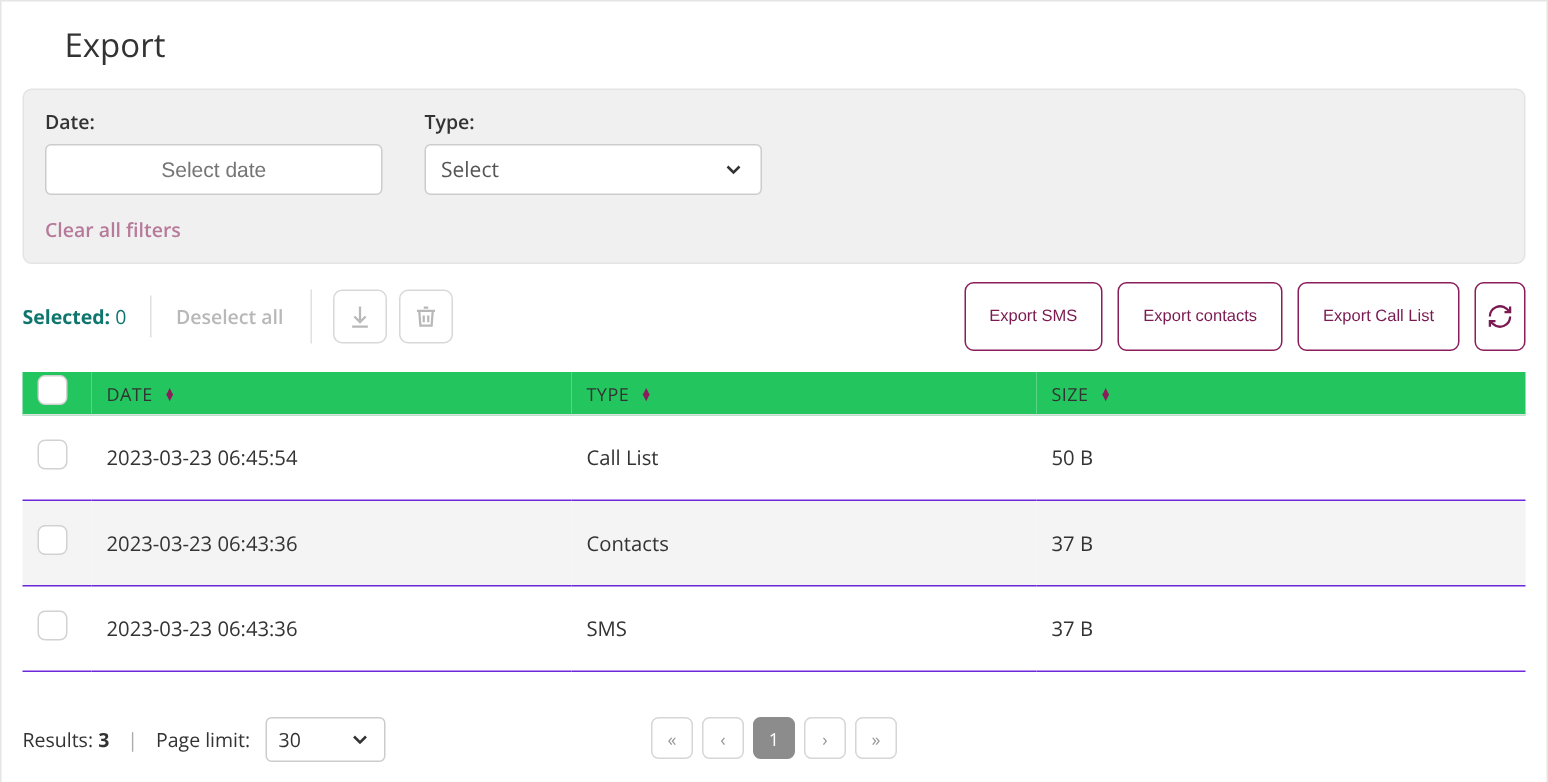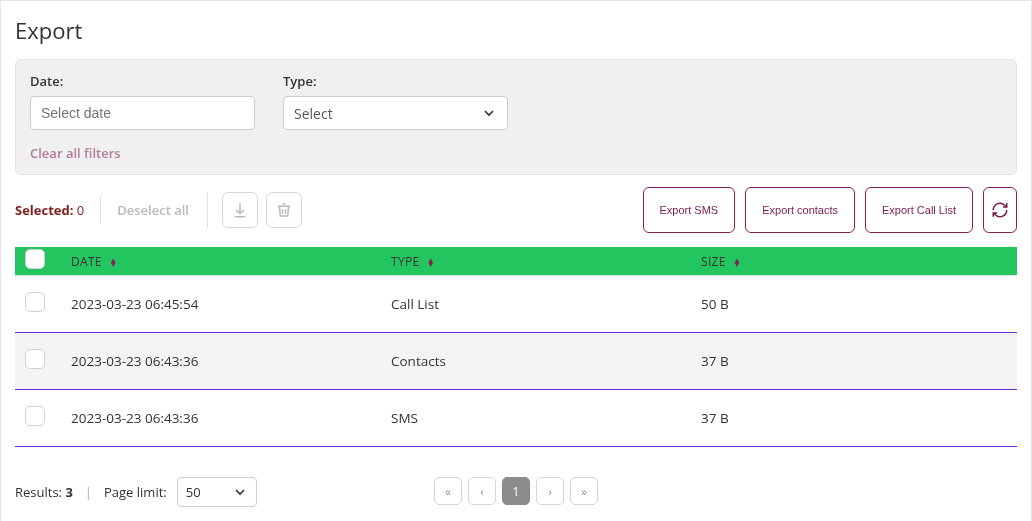--- a/index.html
+++ b/index.html
@@ -14,40 +14,42 @@
       width: 1032px;
       border: 1px solid #e5e5e5;
       background: #fff;
       padding: 14px 14px 20px 14px;
     }
     h1.page-title {
       font-size: 22px;
       font-weight: 400;
       color: #333;
       margin-bottom: 14px;
+      margin-left: 28px;
     }
     .filter-panel {
       background: #f0f0f0;
       border: 1px solid #e3e3e3;
       border-radius: 6px;
       padding: 12px 14px 12px 14px;
       margin-bottom: 12px;
     }
     .filter-row { display: flex; gap: 28px; }
     .filter-group { display: flex; flex-direction: column; }
     .filter-label { font-weight: 600; font-size: 13px; margin-bottom: 6px; color:#333; }
     .text-input {
       height: 34px;
       border: 1px solid #ccc;
       border-radius: 4px;
       padding: 0 10px;
       font-size: 14px;
       color: #555;
       background: #fff;
       width: 225px;
+      text-align: center;
     }
     .select-box {
       position: relative;
       width: 225px;
     }
     .select-display {
       height: 34px;
       border: 1px solid #ccc;
       border-radius: 4px;
       padding: 11px 10px;
@@ -67,21 +69,21 @@
       font-size: 13px;
       font-weight: 600;
       cursor: pointer;
       text-align: right;
     }
     .actions-row {
       display: flex;
       align-items: center;
       margin: 10px 0 14px 0;
     }
-    .selected-text { font-size: 13px; color:#7f1d1d; }
+    .selected-text { font-size: 13px; color:#0f766e; }
     .selected-text b { font-weight: 700; }
     .vsep {
       width: 1px; height: 28px; background: #e0e0e0;
       margin: 0 16px;
     }
     .deselect { color: #b8b8b8; font-size: 13px; font-weight:600; cursor: default; }
     .vsep2 {
       width: 1px; height: 36px; background: #e0e0e0;
       margin: 0 14px 0 18px;
     }
@@ -314,21 +316,21 @@
       </tbody>
   </table>
 
   <div class="footer-outer">
     <div class="footer-row">
       <span>Results:</span>&nbsp;
       <b>3</b>
       <span class="sep">|</span>
       <span>Page limit:</span>
       <div class="page-limit-select">
-        <span>50</span>
+        <span>30</span>
         <svg class="chevron-down-ic" viewBox="0 0 24 24" fill="none" stroke="#333" stroke-width="2.5">
             <polyline points="6 9 12 15 18 9"></polyline>
           </svg>
       </div>
     </div>
     <div class="pager" style="top:0;">
       <span class="pg-btn">«</span>
       <span class="pg-btn">‹</span>
       <span class="pg-btn current">1</span>
       <span class="pg-btn">›</span>

